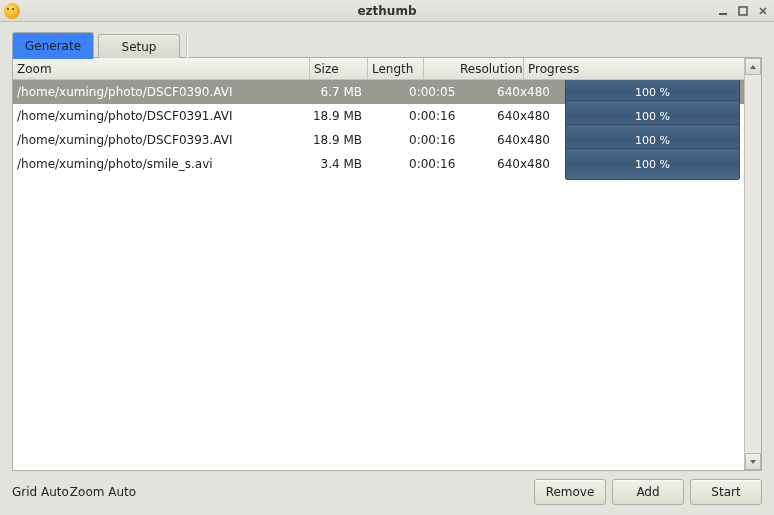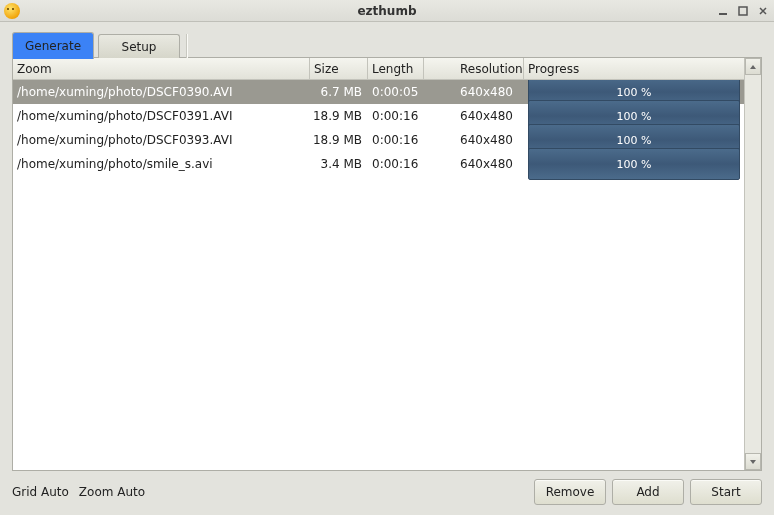--- a/index.html
+++ b/index.html
@@ -187,21 +187,21 @@
   }
   .td {
     padding: 16px 4px;
     white-space: nowrap;
     overflow: hidden;
     display: flex;
     align-items: center;
     height: 100%;
   }
   .td.col-size { justify-content: flex-end; padding-right: 6px; }
-  .td.col-length { justify-content: flex-start; }
+  .td.col-length { justify-content: flex-start; margin-left: 37px; }
   .td.col-res { justify-content: flex-start; }
   .td.col-prog { padding-right: 4px; }
 
   .progress {
     flex: 1;
     height: 32px;
     background: linear-gradient(#4b6b8b, #3d5978 50%, #4b6b8b);
     border: 1px solid #324a63;
     color: #ffffff;
     display: flex;
@@ -214,21 +214,21 @@
   
   .statusbar {
     height: 30px;
     display: flex;
     align-items: center;
     margin-top: 6px;
     gap: 0;
   }
   .status-left {
     display: flex;
-    gap: 10px;
+    gap: 1px;
     font-size: 12px;
     color: #222;
   }
   .status-spacer { flex: 1; }
   .btn {
     height: 26px;
     min-width: 72px;
     border: 1px solid #aeaea6;
     background: linear-gradient(#f1f1ea, #dedecf);
     border-radius: 3px;

